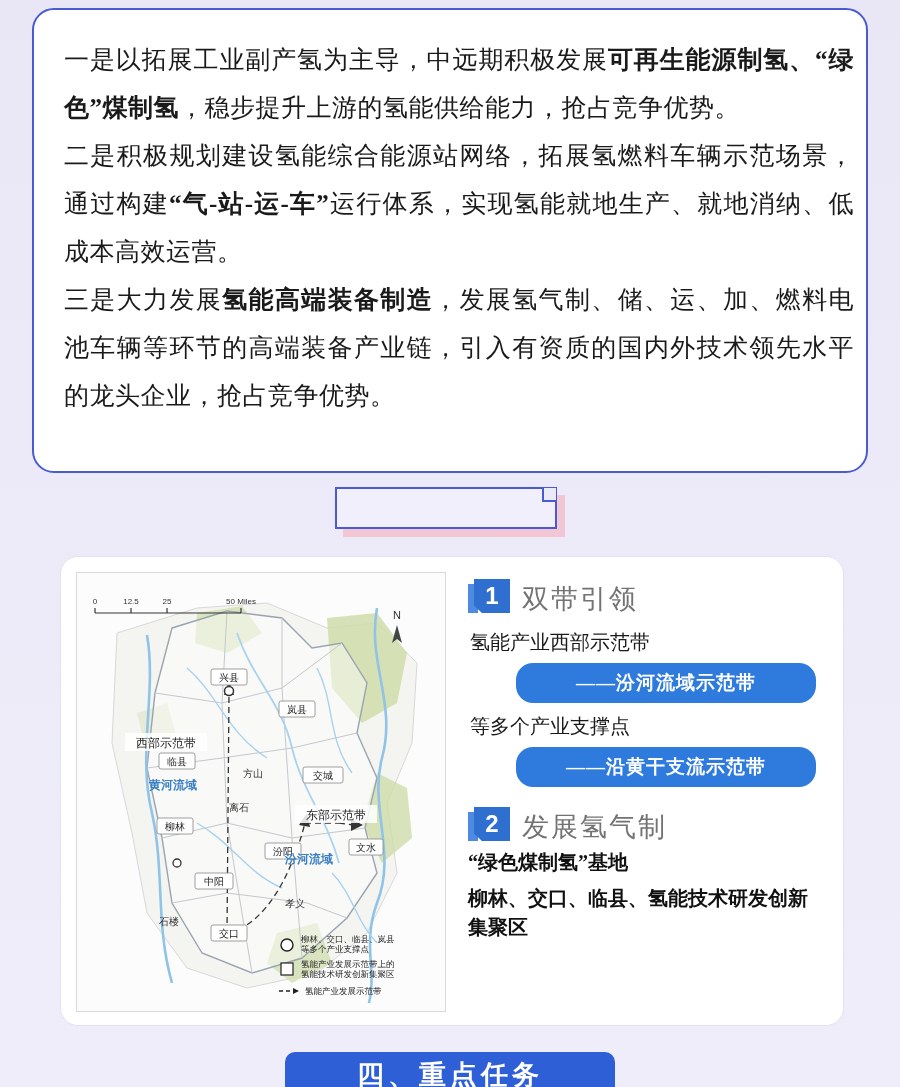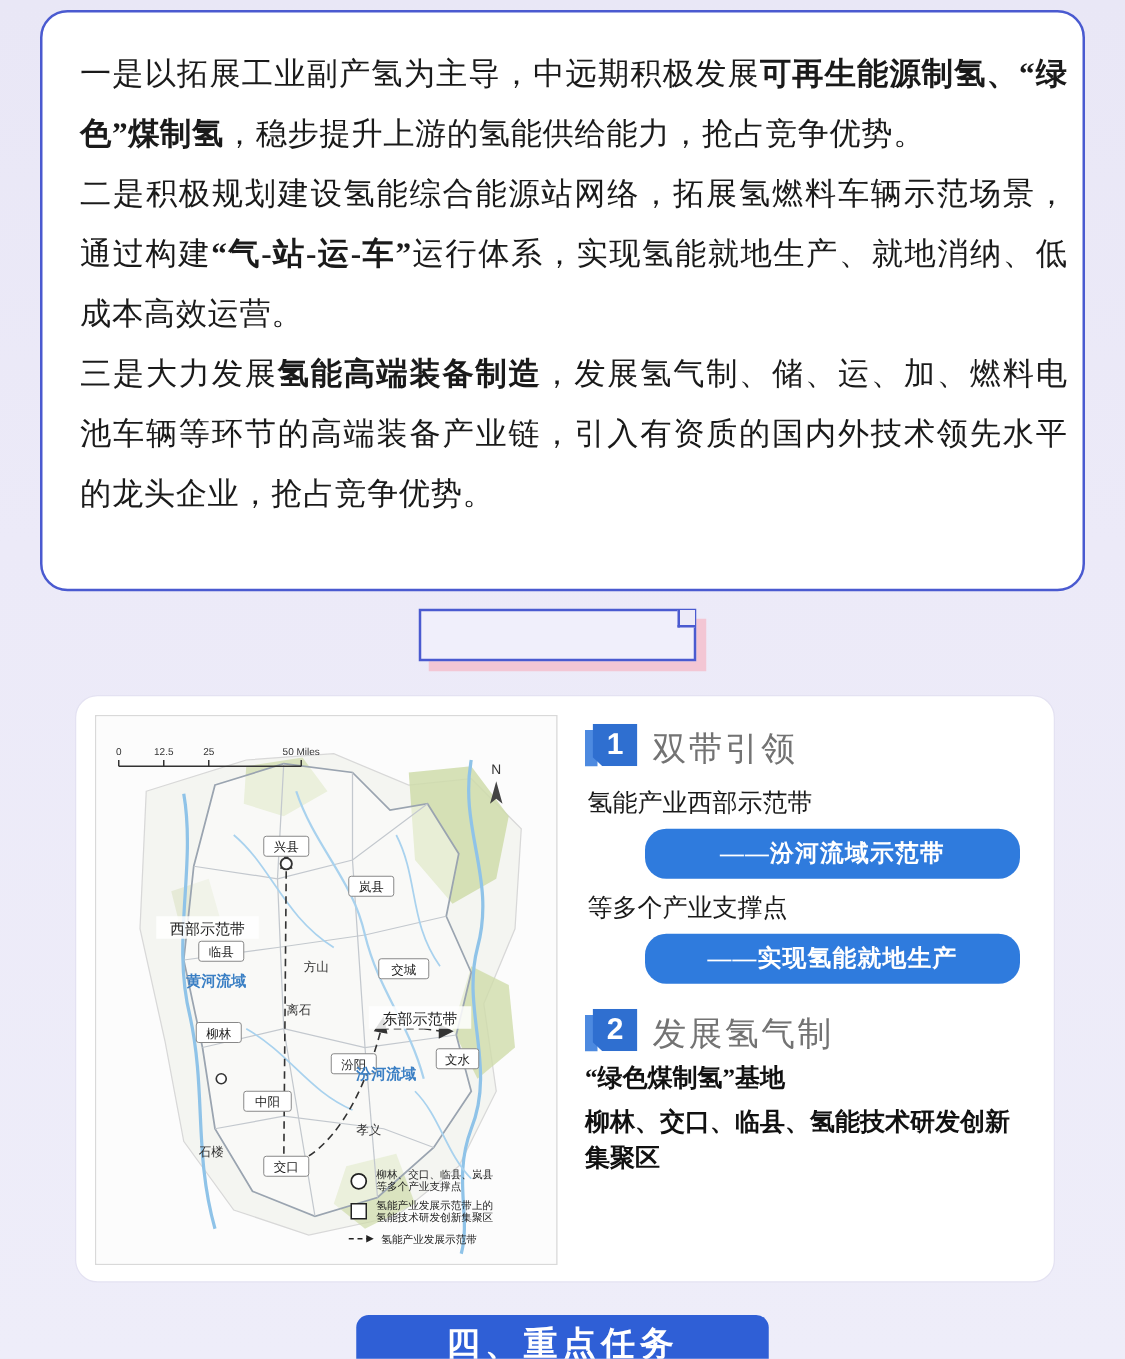--- a/index.html
+++ b/index.html
@@ -330,21 +330,21 @@
         <div class="numbox">
           <div class="tab"></div>
             <div class="bk"></div>
           <div class="digit">1</div>
         </div>
         <div class="head-title">双带引领</div>
       </div>
       <div class="plain-line">氢能产业西部示范带</div>
       <div class="pill">——汾河流域示范带</div>
       <div class="plain-line">等多个产业支撑点</div>
-      <div class="pill">——实现氢能就地生产</div>
+      <div class="pill">——沿黄干支流示范带</div>
 
       <div class="head-row sec2">
         <div class="numbox">
           <div class="tab"></div>
             <div class="bk"></div>
           <div class="digit">2</div>
         </div>
         <div class="head-title">发展氢气制</div>
       </div>
       <div class="c-line">“绿色煤制氢”基地</div>

